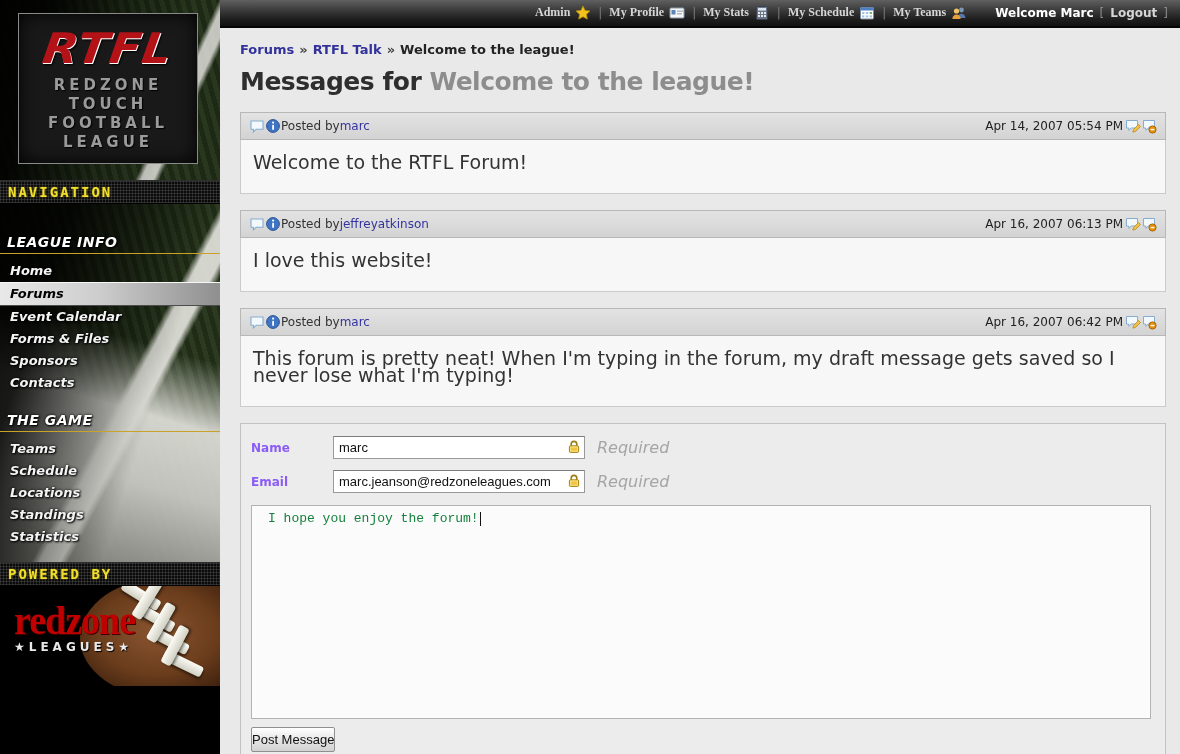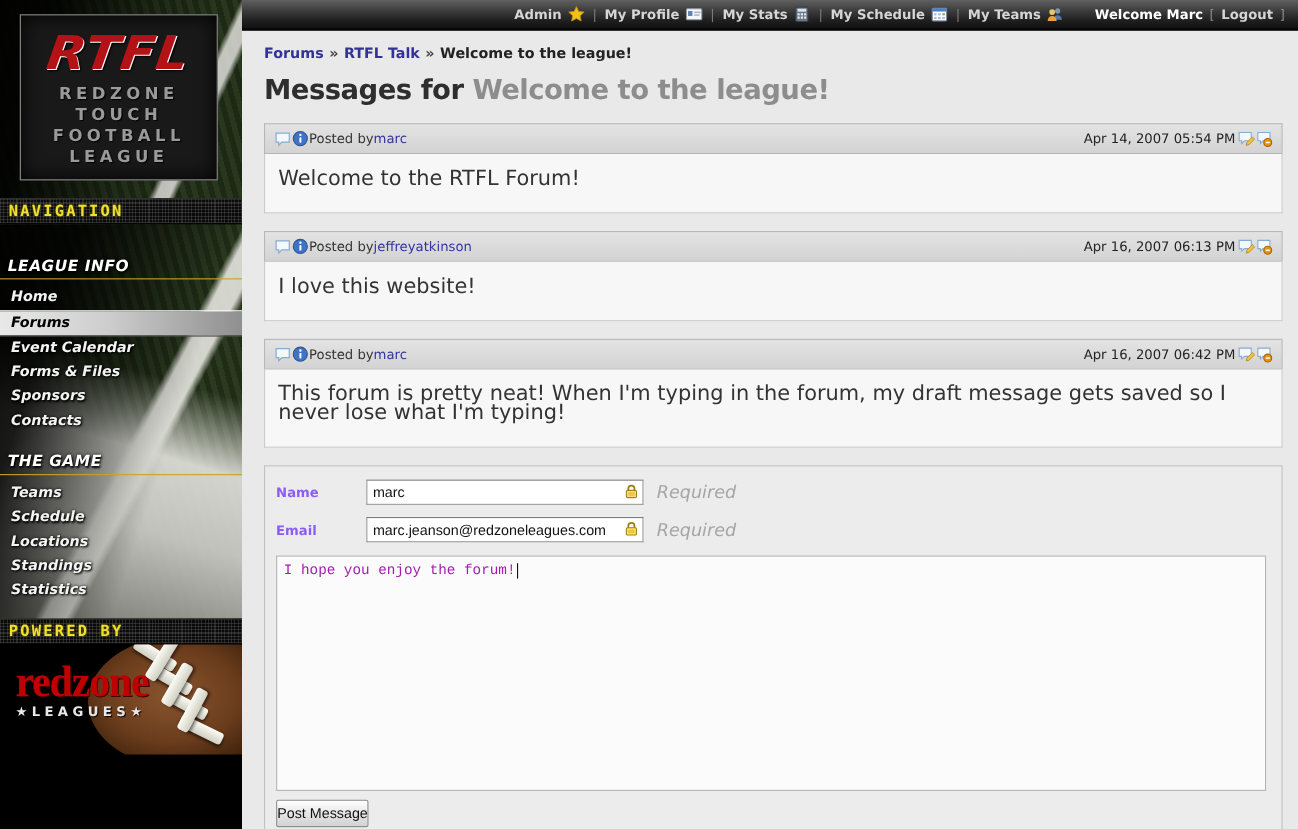--- a/index.html
+++ b/index.html
@@ -94,21 +94,21 @@
   .main { flex:1; display:flex; flex-direction:column; height:754px; }
 
   .topbar {
     height:28px; flex:0 0 28px;
     background:linear-gradient(#606060 0%, #3a3a3a 40%, #1d1d1d 75%, #111 100%);
     border-bottom:2px solid #050505;
     display:flex; align-items:center; font-size:12px; font-weight:bold; color:#ccc;
     padding:0 12px;
   }
   .topbar-menu { margin-left:auto; display:flex; align-items:center; gap:7px; }
-  .tb-item { display:inline-flex; align-items:center; gap:5px; color:#d6d6d6; cursor:pointer; white-space:nowrap; }
+  .tb-item { display:inline-flex; gap:5px; color:#d6d6d6; cursor:pointer; white-space:nowrap;font-family:Liberation Serif, serif; }
   .sep { color:#7a7a7a; font-weight:normal; }
   .tb-right { display:flex; align-items:center; gap:6px; margin-left:28px; white-space:nowrap; }
   .welcome { color:#fff; }
   .bracket { color:#8a8a8a; font-weight:normal; }
   .logout { color:#d6d6d6; cursor:pointer; }
   .ic { display:inline-flex; width:16px; height:16px; vertical-align:middle; }
   .ic svg { width:16px; height:16px; }
 
   .content { flex:1; background:#e9e9e9; padding:10px 14px 0 20px; overflow:hidden; }
 
@@ -139,22 +139,22 @@
   .input-wrap { position:relative; width:252px; }
   .input-wrap input {
     width:252px; height:23px; border:1px solid #9a9a9a; border-top-color:#7d7d7d;
     background:#fff; font-family:"Liberation Sans","DejaVu Sans",sans-serif;
     font-size:13px; color:#111; padding:0 22px 0 5px;
   }
   .input-lock { position:absolute; right:3px; top:3px; }
   .required { font-size:16px; font-style:italic; color:#a5a5a5; margin-left:12px; }
   .textarea {
     margin-top:12px; width:100%; height:214px; background:#fbfbfb; border:1px solid #b3b3b3;
-    font-family:"Liberation Mono","DejaVu Sans Mono",monospace; font-size:13px; color:#a21caf;
-    padding:5px 6px; cursor:text;
+    font-family:"Liberation Mono","DejaVu Sans Mono",monospace; font-size:13px; color:#15803d;
+    padding:5px 16px; cursor:text;
   }
   .caret { display:inline-block; width:1px; height:14px; background:#111; vertical-align:text-bottom; margin-left:1px; }
   .post-btn {
     margin-top:8px; display:inline-block;
     background:linear-gradient(#fff,#e2e2e2 60%,#d2d2d2);
     border:1px solid #8f8f8f; border-radius:2px;
     font-size:13px; color:#111; padding:4px 0; cursor:pointer;
     font-family:"Liberation Sans","DejaVu Sans",sans-serif;
   }
 </style>

